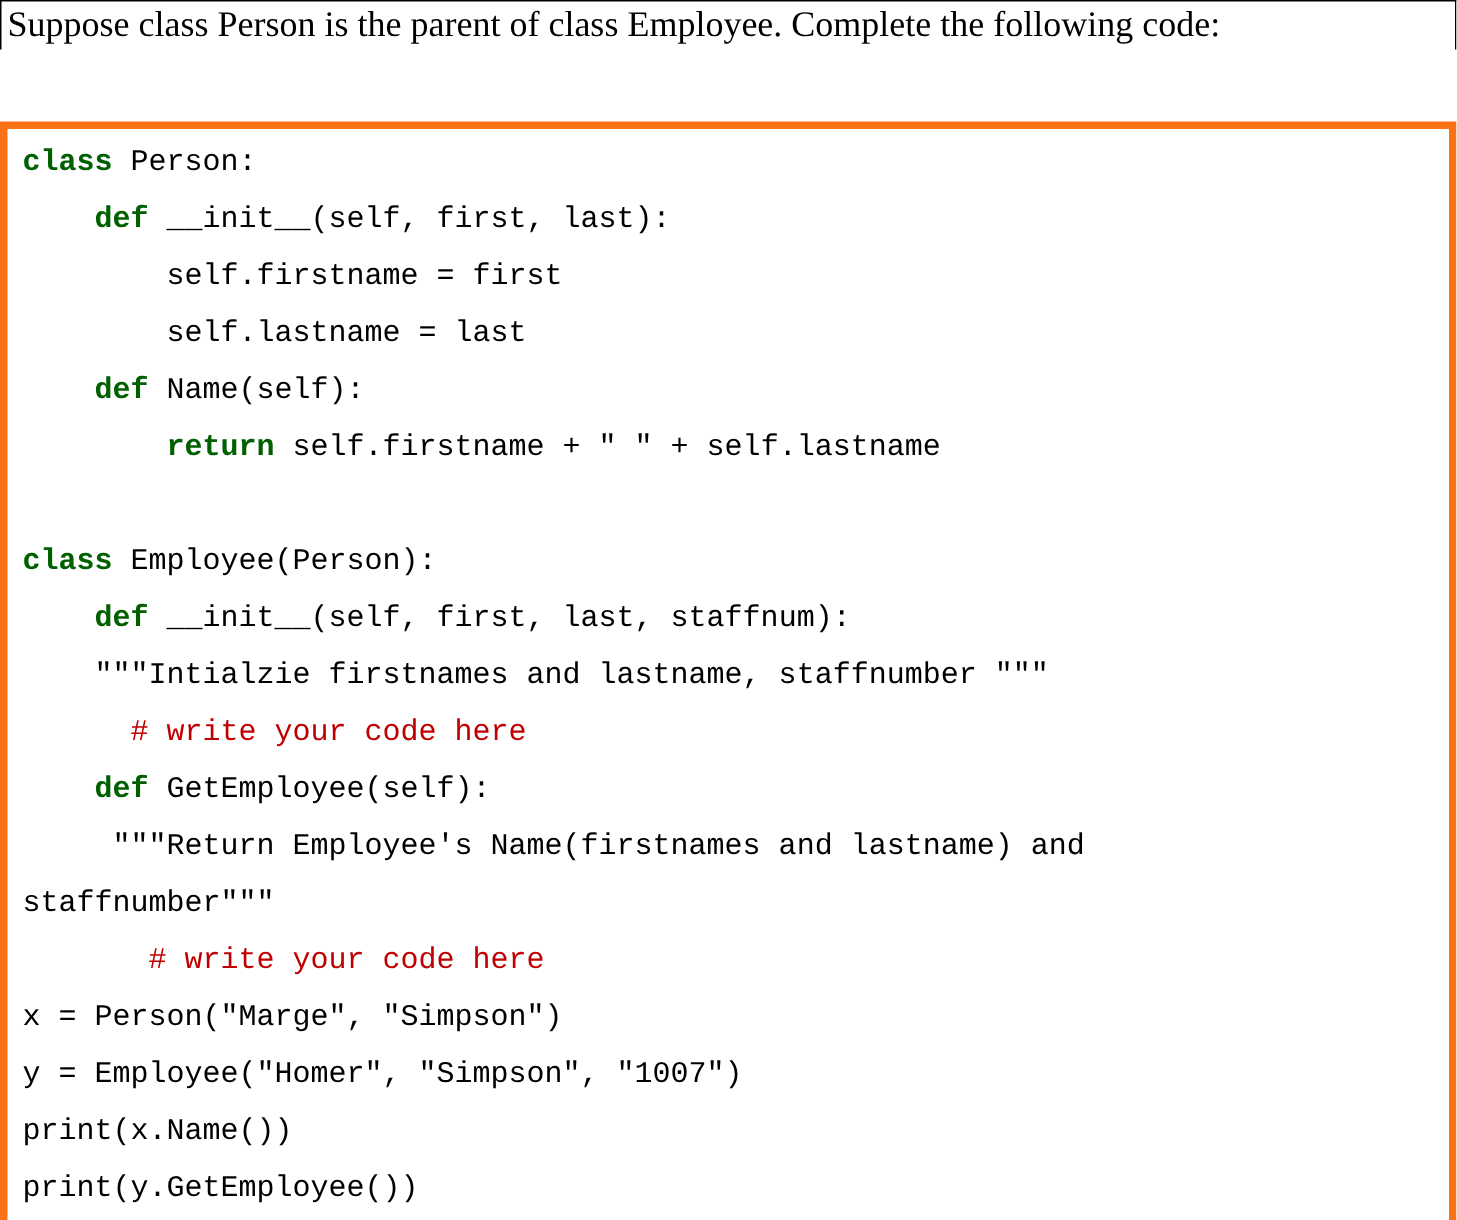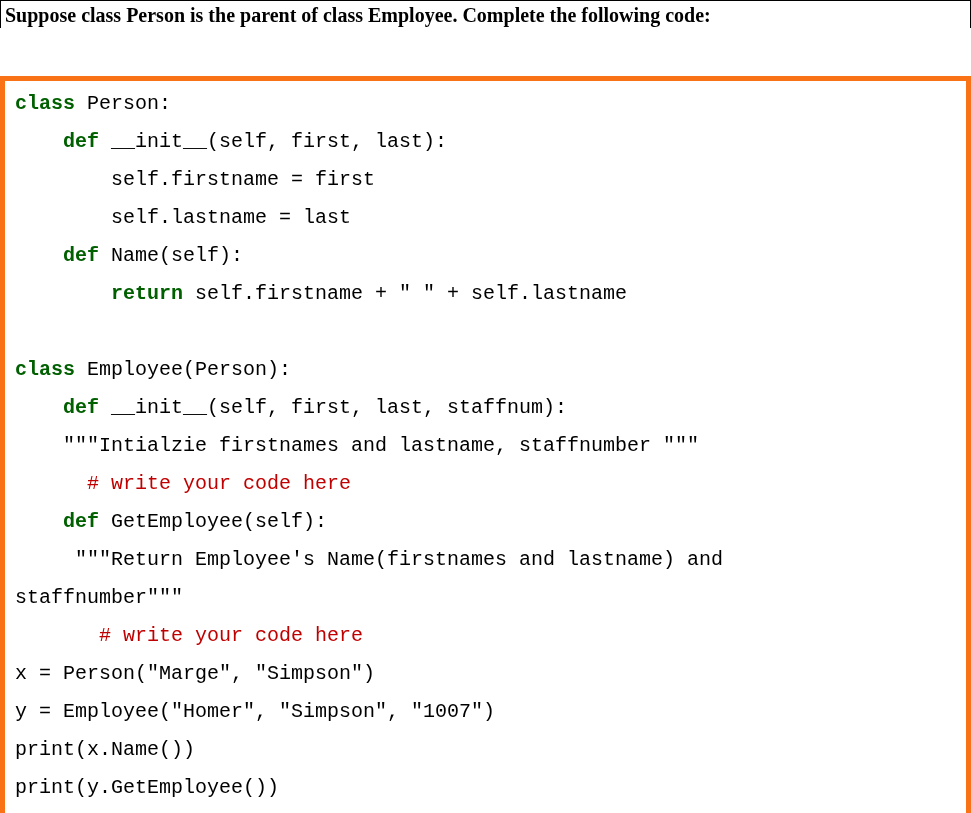--- a/index.html
+++ b/index.html
@@ -9,24 +9,23 @@
     background: #fff;
     width: 971px;
   }
   .container {
     width: 971px;
   }
   .prompt-row {
     border: 1px solid #000;
     border-bottom: none;
     padding: 2px 4px 1px 4px;
-    font-size: 20px;
+    font-size: 24px;
     line-height: 1.2;
     font-family: "Times New Roman", serif;
-    font-weight: bold;
   }
   .code-box {
     border: 5px solid #f97316;
     padding: 4px 10px 6px 10px;
     font-family: "Courier New", monospace;
     font-size: 20px;
     line-height: 1.9;
     color: #000;
     white-space: pre;
     margin-top: 48px;

